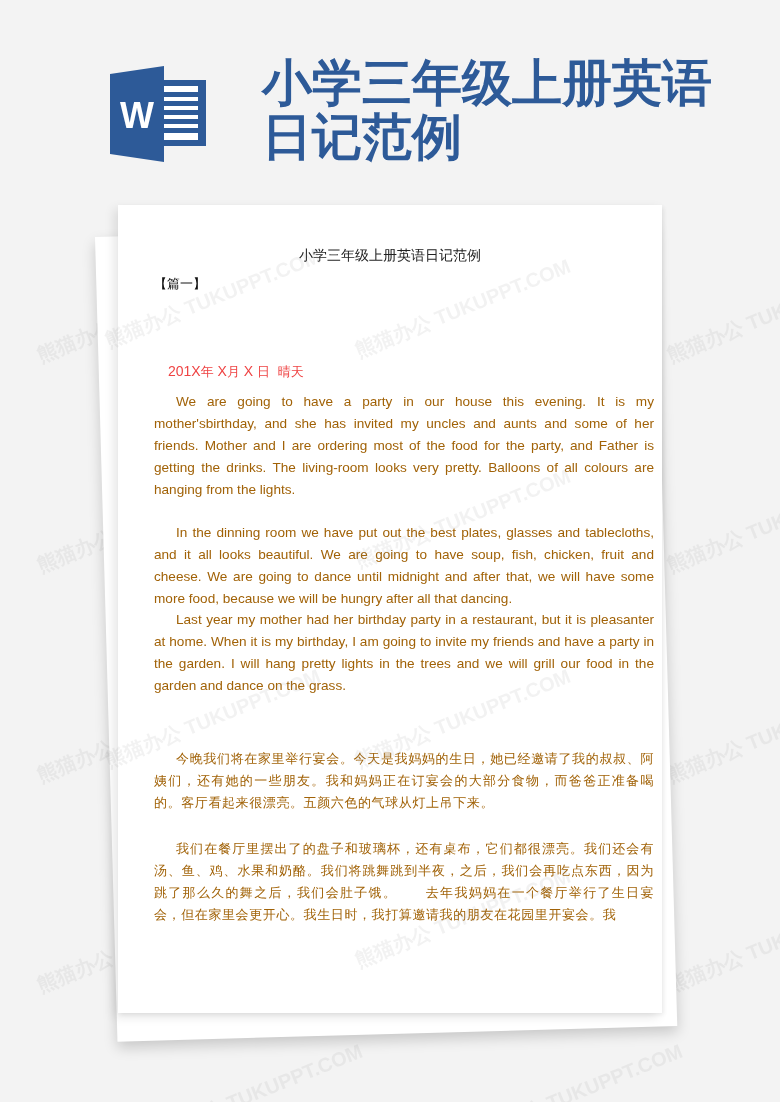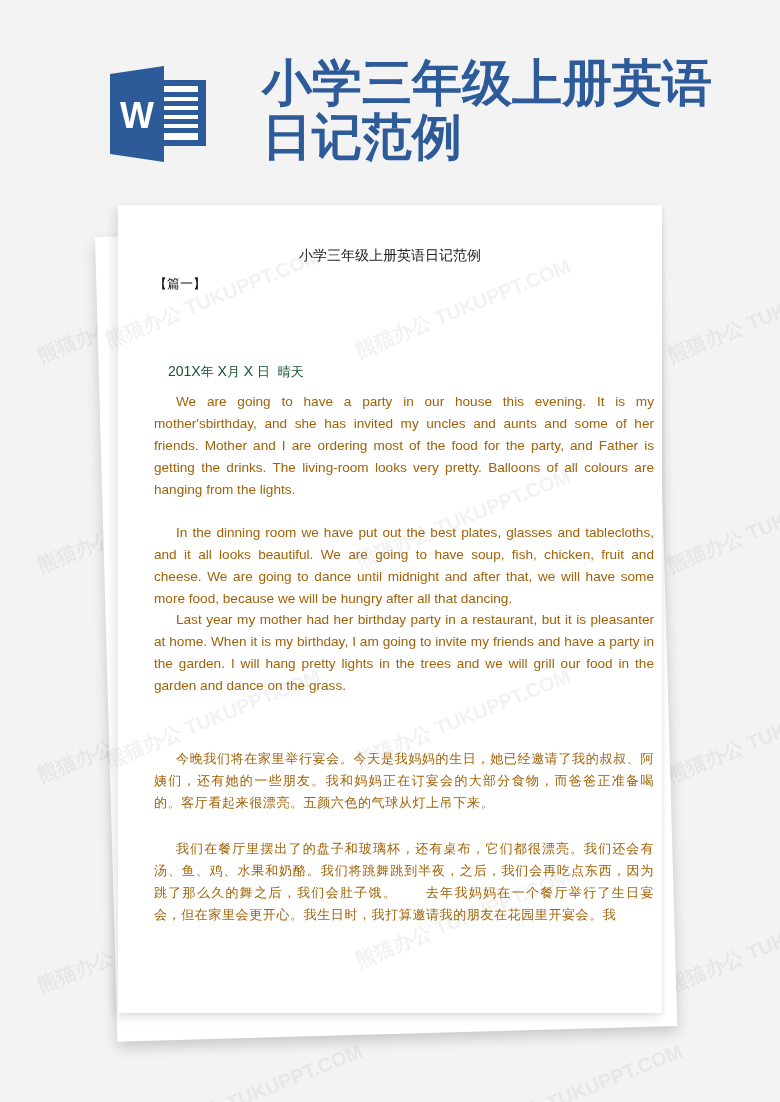--- a/index.html
+++ b/index.html
@@ -72,21 +72,21 @@
       top: 70px;
       font-size: 13px;
       color: #111;
       font-family: "DejaVu Serif", "Liberation Serif", serif;
     }
     .date-line {
       position: absolute;
       left: 50px;
       top: 158px;
       font-size: 14px;
-      color: #14532d;
+      color: #ef4444;
       font-family: "Liberation Sans", sans-serif;
     }
     .date-line .cjk {
       font-family: "DejaVu Sans", sans-serif;
       font-size: 13px;
     }
     .body-text {
       position: absolute;
       left: 36px;
       width: 500px;

